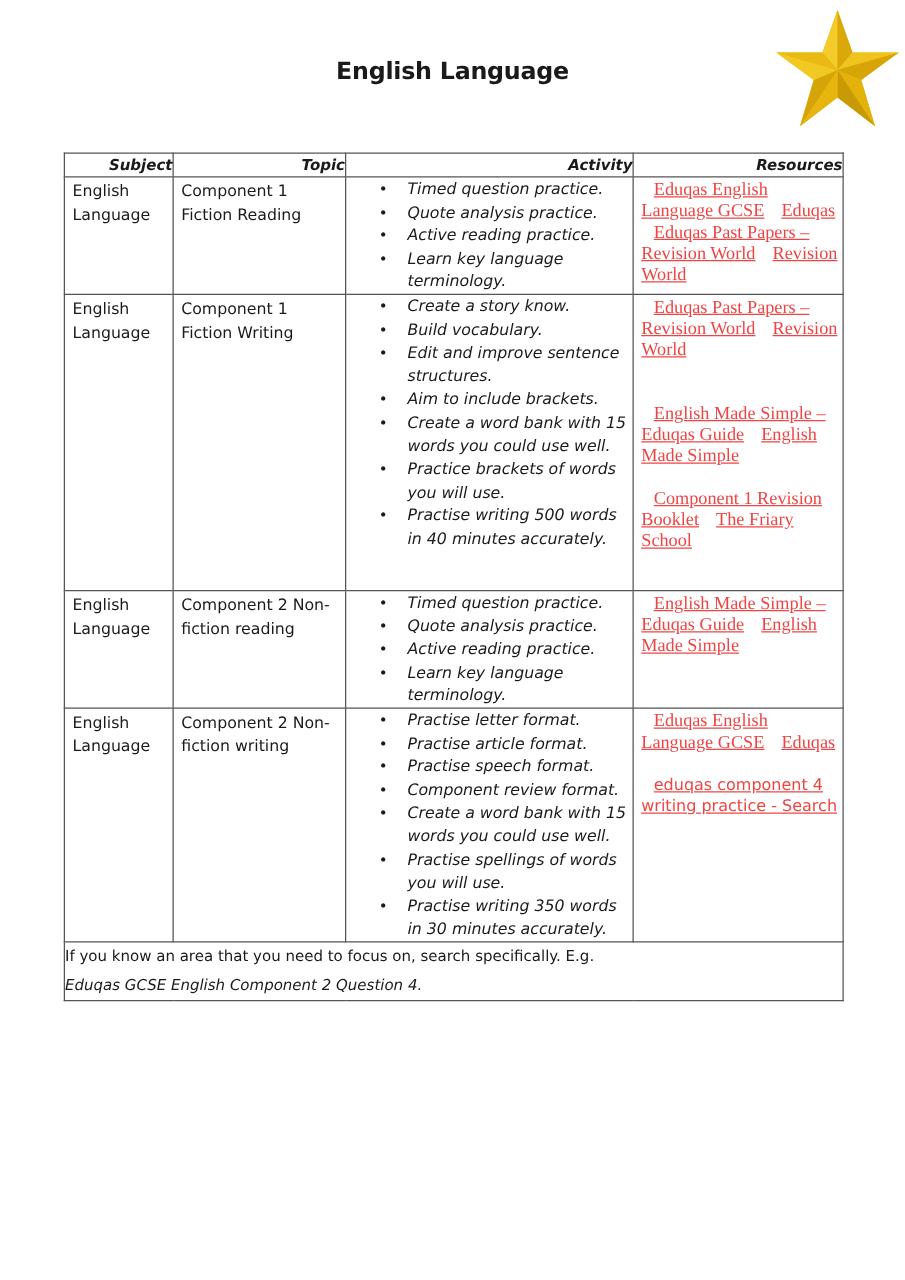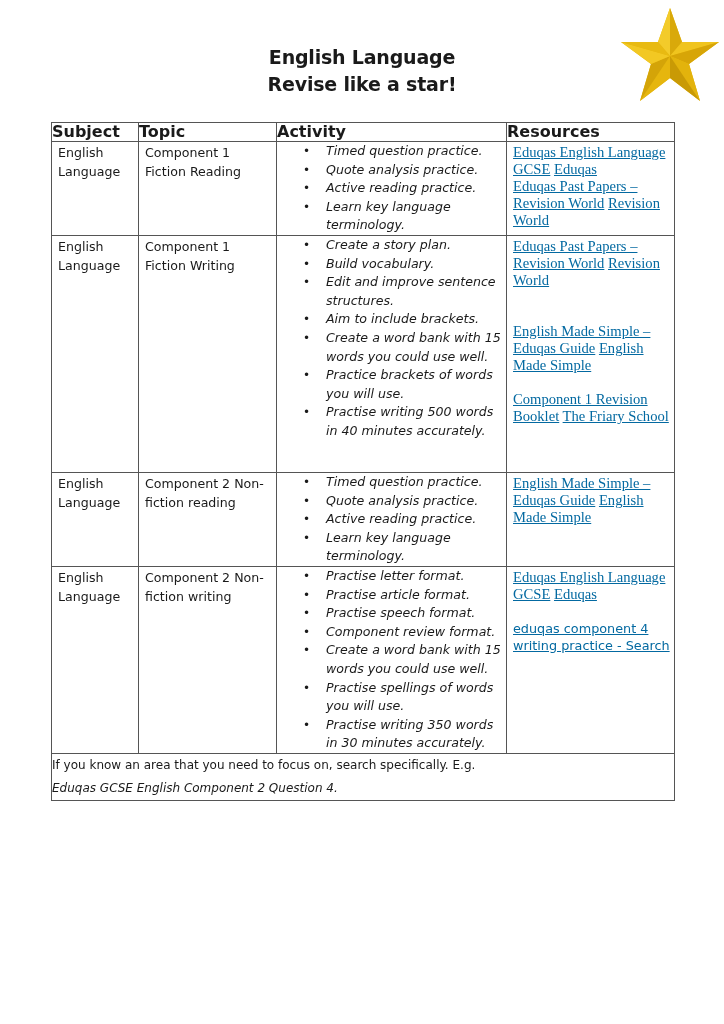--- a/index.html
+++ b/index.html
@@ -4,40 +4,39 @@
 <style>
   html, body { margin: 0; padding: 0; background: #ffffff; }
   body { width: 724px; height: 1024px; position: relative; overflow: hidden;
          font-family: "DejaVu Sans", "Liberation Sans", sans-serif; color: #1a1a1a; }
   .title-block { position: absolute; top: 44px; left: 0; width: 724px; text-align: center;
                  font-weight: bold; font-size: 19px; line-height: 27px; letter-spacing: -0.2px; }
   .star { position: absolute; left: 619px; top: 6px; width: 102px; height: 98px; }
   table.rev { position: absolute; left: 51px; top: 122px; width: 623px; border-collapse: collapse;
               table-layout: fixed; font-size: 12.6px; }
   table.rev th, table.rev td { border: 1px solid #555; vertical-align: top; padding: 0; }
-  table.rev th { font-weight: bold; font-size: 16px; height: 18px; line-height: 18px; text-align: left; }
+  table.rev th { font-weight: bold; font-size: 12px; height: 18px; line-height: 18px; text-align: right; font-style: italic; }
   .cell { padding: 2px 6px 0 6px; line-height: 18.6px; }
   .acts { margin: 0; padding: 0 0 0 49px; list-style: none; }
   .acts li { position: relative; line-height: 18.6px; padding-right: 4px; font-style: italic; }
   .acts li::before { content: "\2022"; position: absolute; left: -23px; top: 0; font-size: 12px; }
   .res { font-family: "Liberation Serif", "DejaVu Serif", serif; font-size: 14.6px; line-height: 17px;
          padding: 2px 4px 0 6px; }
-  .res a { color: #0369a1; text-decoration: underline; }
+  .res a { color: #ef4444; text-decoration: underline; margin-left: 10px; }
   .res a.sans { font-family: "DejaVu Sans", "Liberation Sans", sans-serif; font-size: 12.8px; }
   .res .gap { height: 17px; }
   .res .gap2 { height: 34px; }
   td.footer { font-size: 12px; line-height: 23px; padding: 1px 4px 2px 4px; }
   td.footer .ital { font-style: italic; }
 </style>
 </head>
 <body>
 
 <div class="title-block">
   <div>English Language</div>
-  <div>Revise like a star!</div>
 </div>
 
 <svg class="star" viewBox="0 0 102 98">
   <polygon points="51,2 63,36 100,36 70,58 81,95 51,72 21,95 32,58 2,36 39,36" fill="#E8B90F"></polygon>
   <polygon points="51,2 51,50 39,36" fill="#F3CB2A"></polygon>
   <polygon points="51,2 63,36 51,50" fill="#D9A90A"></polygon>
   <polygon points="100,36 63,36 51,50" fill="#F0C41E"></polygon>
   <polygon points="100,36 70,58 51,50" fill="#D7A507"></polygon>
   <polygon points="81,95 70,58 51,50" fill="#E3B30C"></polygon>
   <polygon points="81,95 51,72 51,50" fill="#C99A05"></polygon>
@@ -91,21 +90,21 @@
 
     <tr style="height:237px">
       <td>
           <div class="cell">English Language</div>
         </td>
       <td>
           <div class="cell">Component 1 Fiction Writing</div>
         </td>
       <td>
           <ul class="acts">
-        <li>Create a story plan.</li>
+        <li>Create a story know.</li>
         <li>Build vocabulary.</li>
         <li>Edit and improve sentence structures.</li>
         <li>Aim to include brackets.</li>
         <li>Create a word bank with 15 words you could use well.</li>
         <li>Practice brackets of words you will use.</li>
         <li>Practise writing 500 words in 40 minutes accurately.</li>
       </ul>
         </td>
       <td>
           <div class="res">

